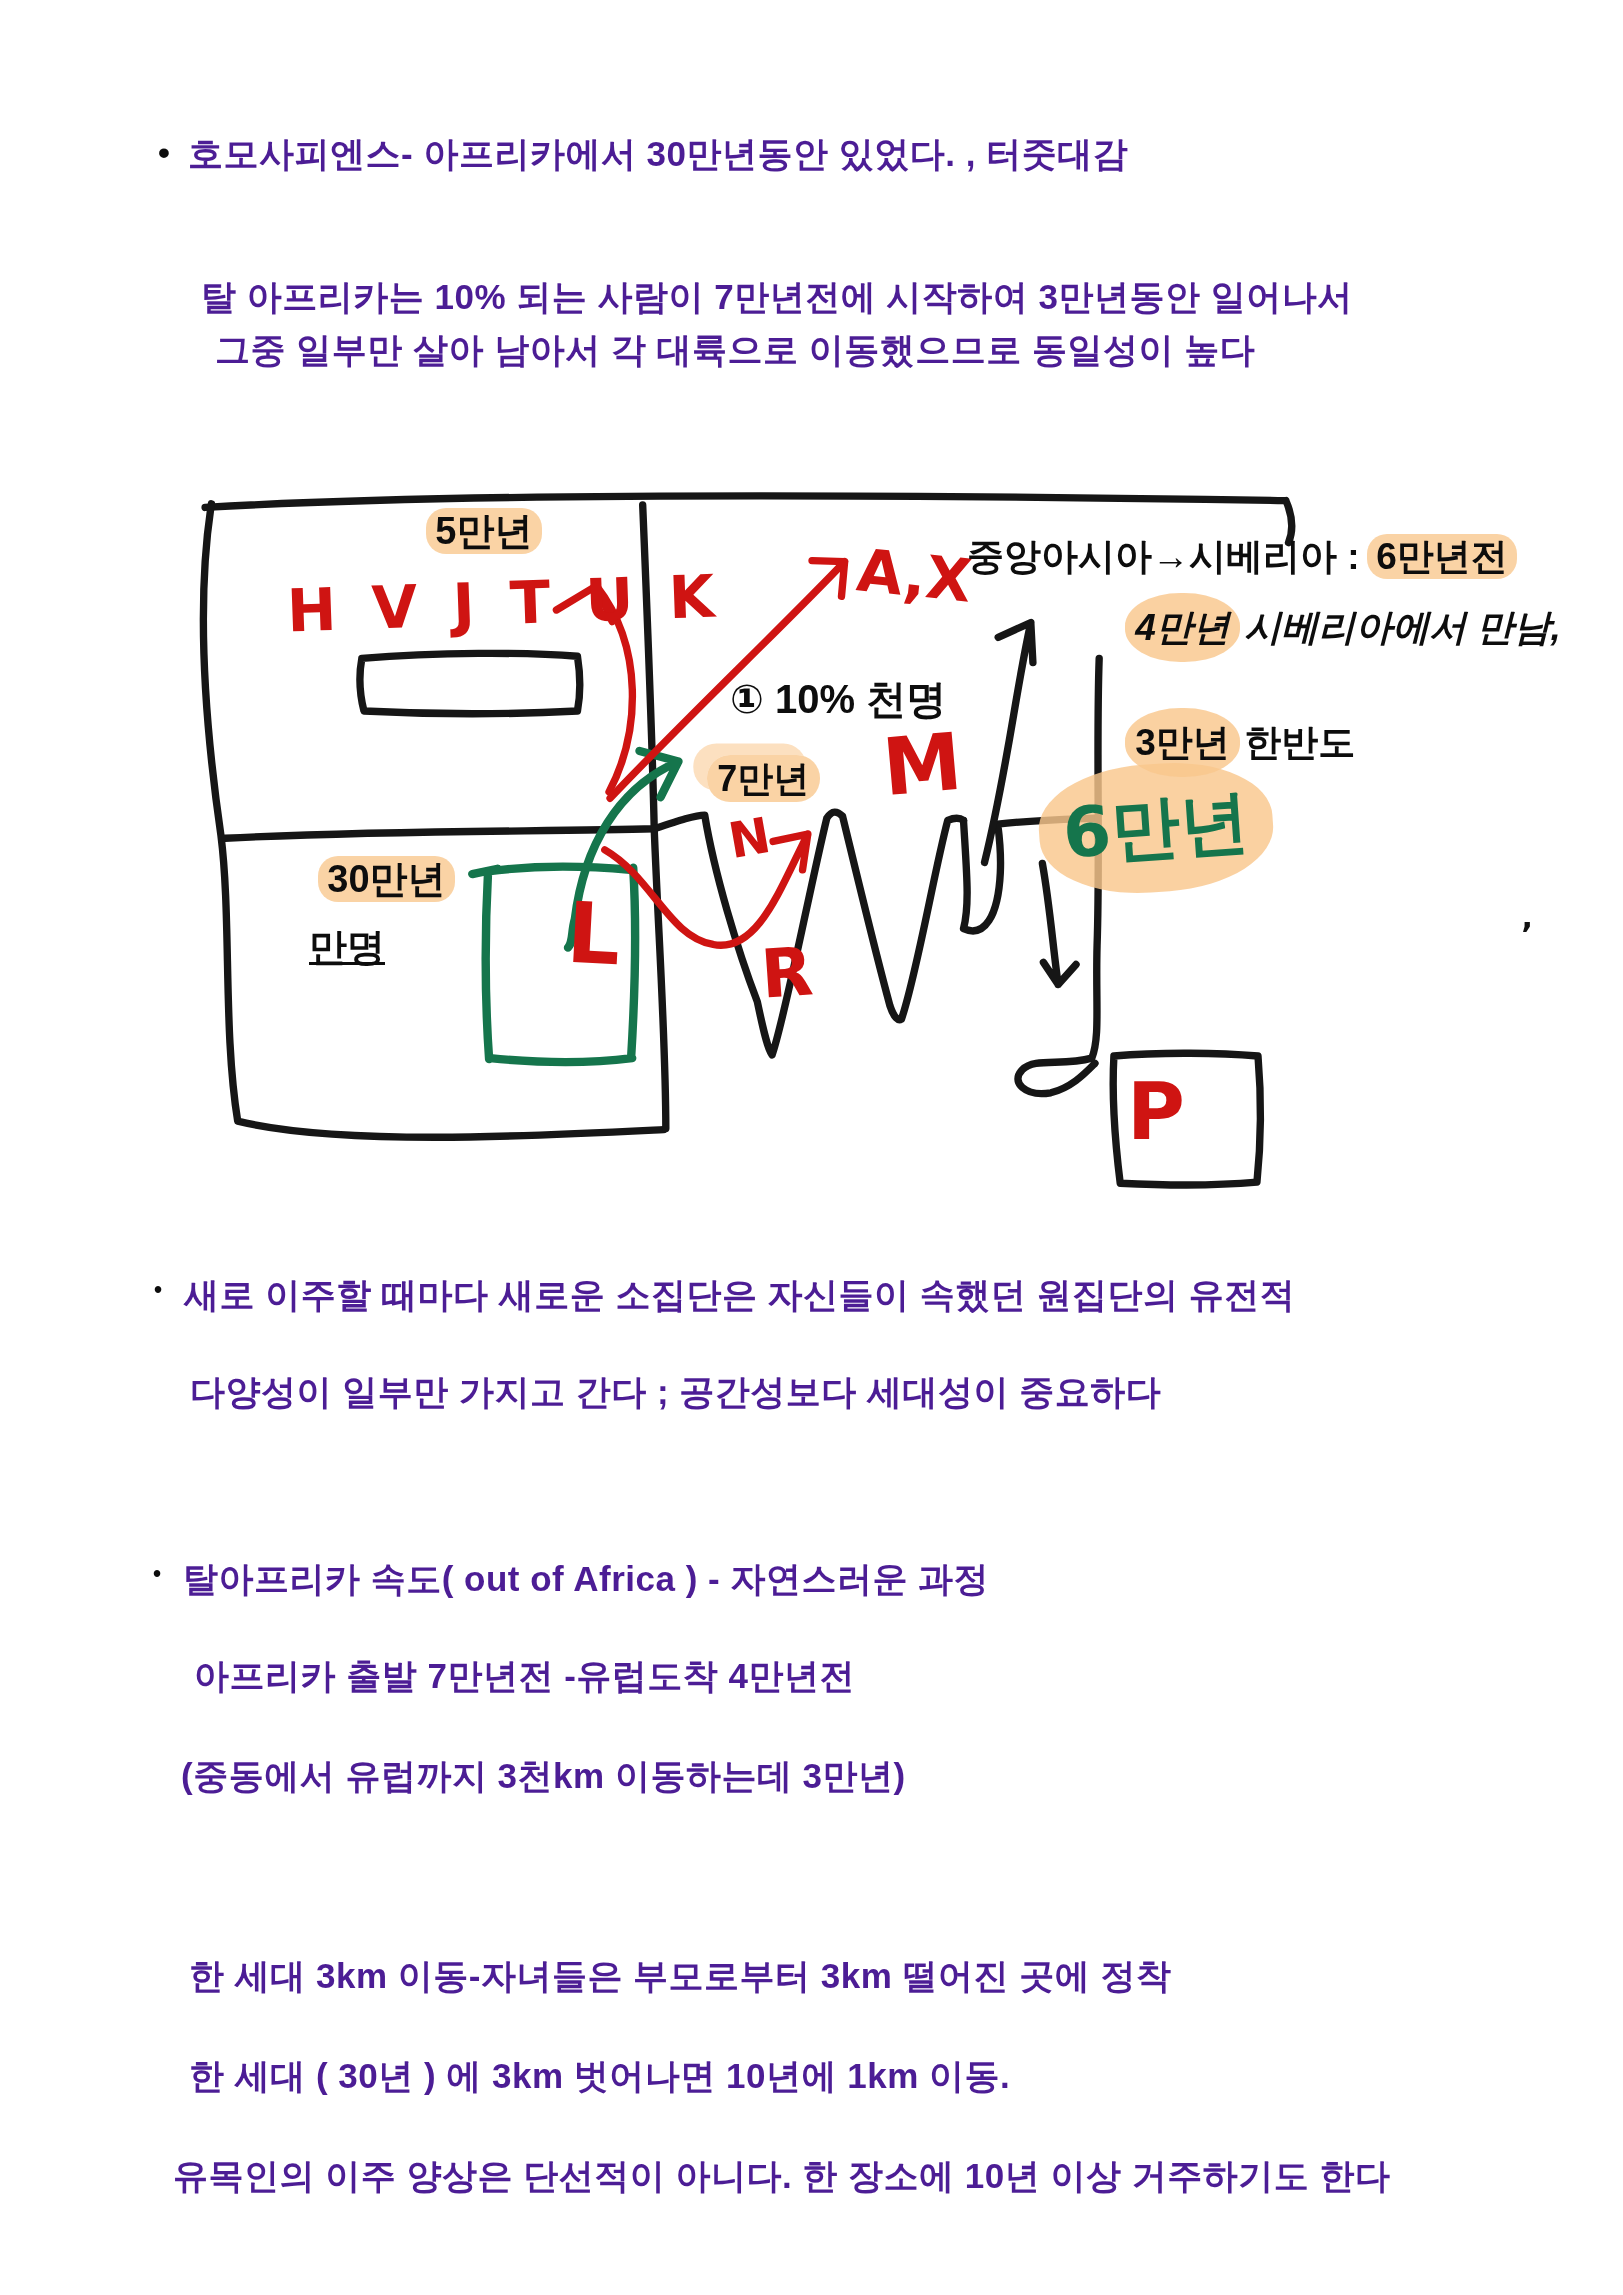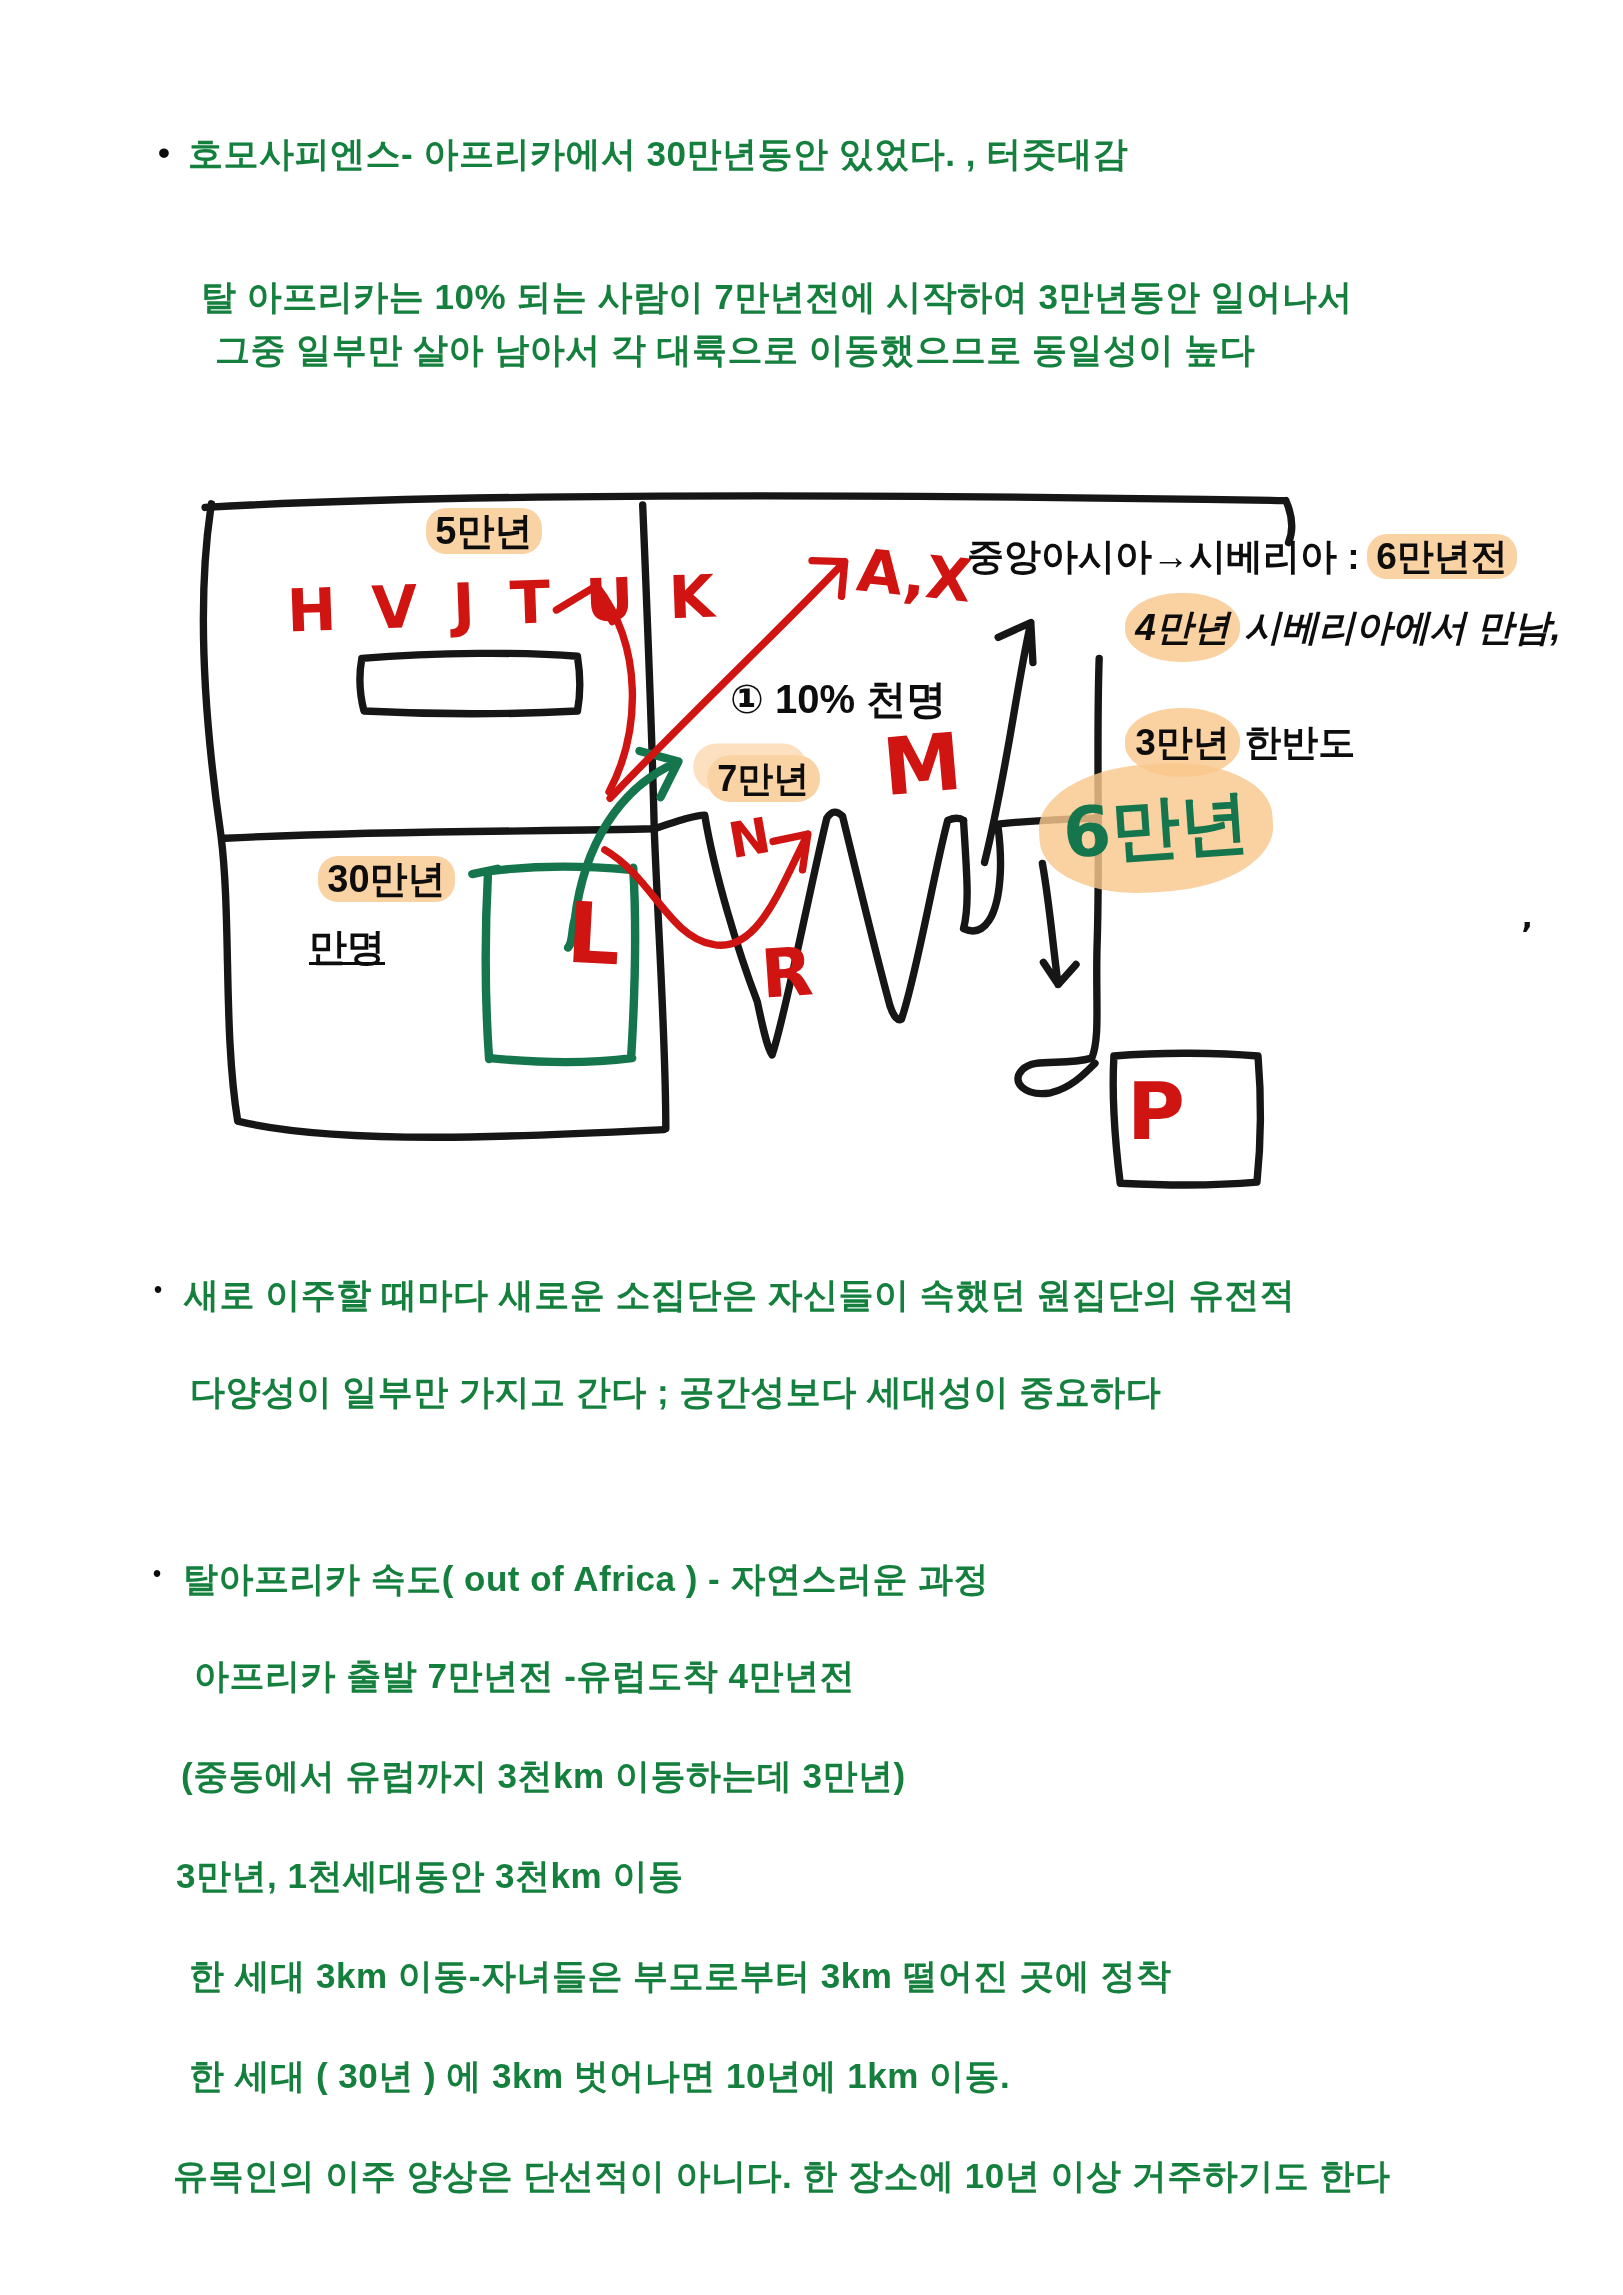--- a/index.html
+++ b/index.html
@@ -1,19 +1,19 @@
 <!DOCTYPE html>
 <html style="font-size:8.4px"><head>
 <meta charset="utf-8">
 <style>
   html,body{margin:0;padding:0;background:#ffffff;}
   #page{position:relative;width:1623px;height:2295px;background:#ffffff;overflow:hidden;
         font-family:"Liberation Sans","DejaVu Sans",sans-serif;color:#0c0c0c;}
   .note-line{position:absolute;font-size:35px;font-weight:700;letter-spacing:0.5px;
-             white-space:nowrap;color:#15803d;line-height:38px;}
+             white-space:nowrap;color:#4c1d95;line-height:38px;}
   .dot{position:absolute;color:#0c0c0c;font-weight:700;}
   .dlabel{position:absolute;font-size:38px;font-weight:700;white-space:nowrap;color:#0d0d0d;line-height:45px;}
   .hand{position:absolute;font-family:"DejaVu Sans",sans-serif;font-weight:700;white-space:nowrap;}
   .red{color:#cf1412;}
   .green{color:#15754c;}
   .hl{background:rgba(249,199,140,.78);border-radius:20px;padding:2.1px 9.5px;margin:-2.1px -3.2px;}
   .hl2{background:rgba(249,199,140,.78);border-radius:23px;padding:3.2px 10.5px;margin:-3.2px -4.2px;
        box-shadow:-13.7px -11.6px 0 0 rgba(249,199,140,.55);}
   .blob{background:rgba(249,199,140,.82);border-radius:48%;padding:13.7px 10.5px;margin:-13.7px -6.3px;}
   .greenblob{background:rgba(249,199,140,.82);border-radius:46%;padding:18px 24px;}
@@ -122,19 +122,18 @@
   <div class="dot" style="left:153px;top:1561px;font-size:23px;">•</div>
 
   <div class="note-line" style="left:188px;top:135px;">호모사피엔스- 아프리카에서 30만년동안 있었다. , 터줏대감</div>
   <div class="note-line" style="left:201px;top:234px;margin-top:44px;">탈 아프리카는 10% 되는 사람이 7만년전에 시작하여 3만년동안 일어나서</div>
   <div class="note-line" style="left:215px;top:331px;">그중 일부만 살아 남아서 각 대륙으로 이동했으므로 동일성이 높다</div>
   <div class="note-line" style="left:184px;top:1276px;">새로 이주할 때마다 새로운 소집단은 자신들이 속했던 원집단의  유전적</div>
   <div class="note-line" style="left:190px;top:1373px;">다양성이 일부만 가지고 간다  ; 공간성보다 세대성이 중요하다</div>
   <div class="note-line" style="left:183px;top:1560px;text-align:center;">탈아프리카 속도( out of Africa ) - 자연스러운 과정</div>
   <div class="note-line" style="left:194px;top:1657px;">아프리카 출발 7만년전 -유럽도착 4만년전</div>
   <div class="note-line" style="left:181px;top:1757px;">(중동에서 유럽까지 3천km 이동하는데 3만년)</div>
-  <div class="note-line" style="left:176px;top:1857px;">3만년, 1천세대동안 3천km 이동</div>
   <div class="note-line" style="left:189px;top:1957px;">한 세대 3km 이동-자녀들은 부모로부터 3km 떨어진 곳에 정착</div>
   <div class="note-line" style="left:189px;top:2057px;">한 세대 ( 30년 ) 에 3km 벗어나면 10년에 1km 이동.</div>
   <div class="note-line" style="left:173px;top:2157px;">유목인의 이주 양상은 단선적이 아니다. 한 장소에 10년 이상 거주하기도 한다</div>
 
 </div>
 
 
 </body></html>

